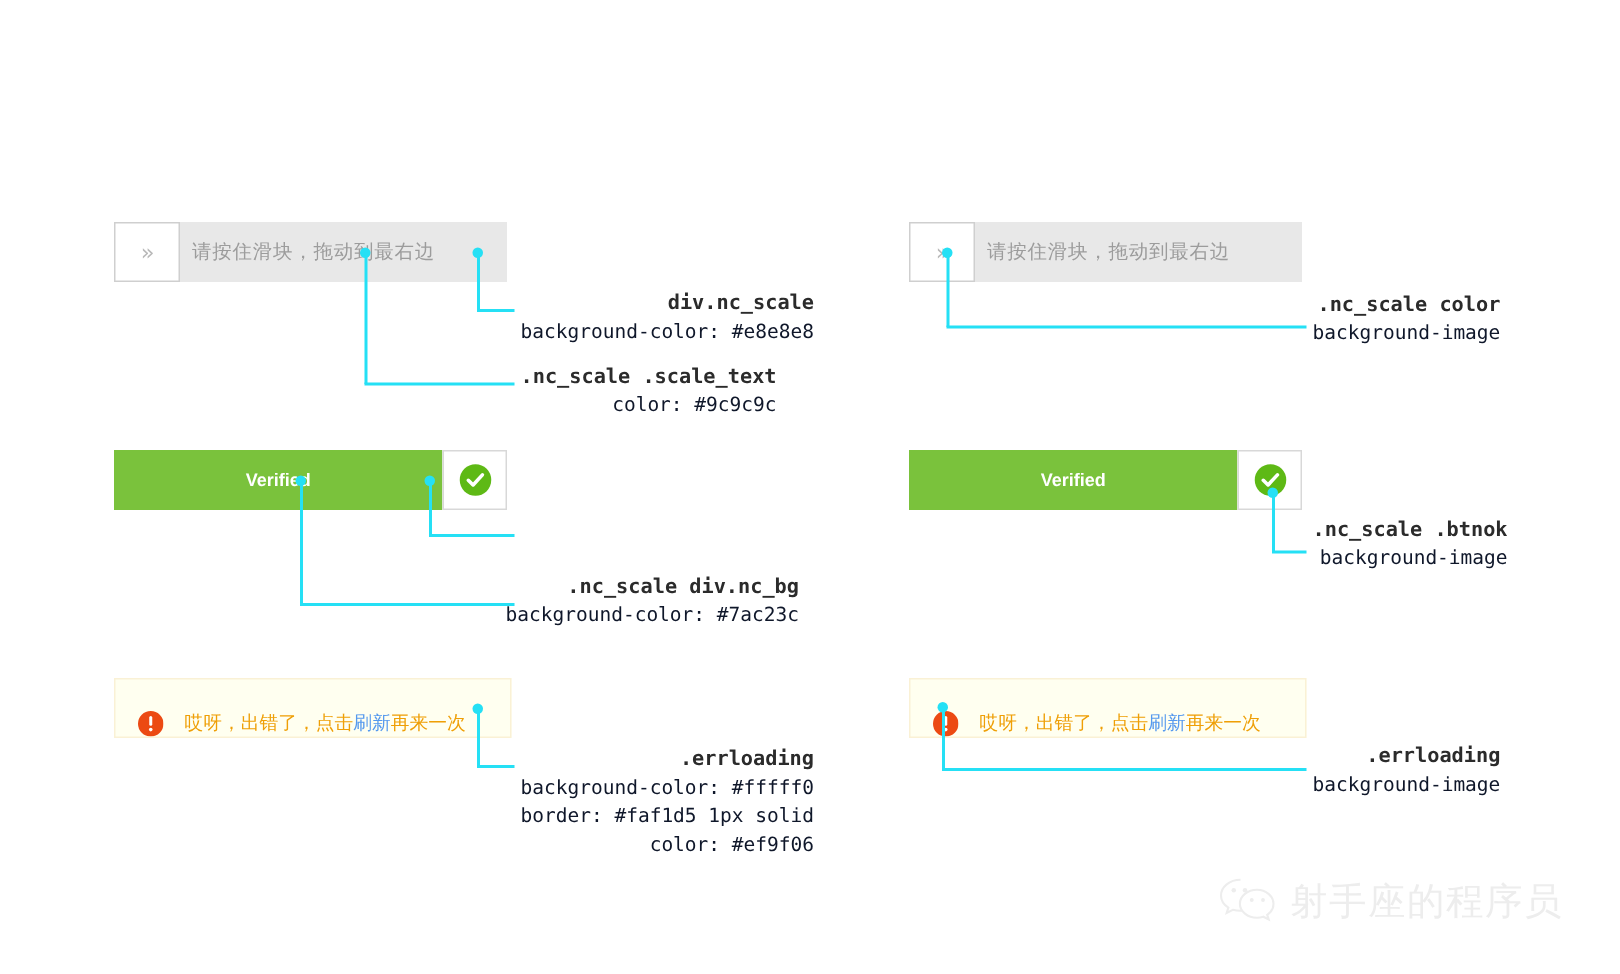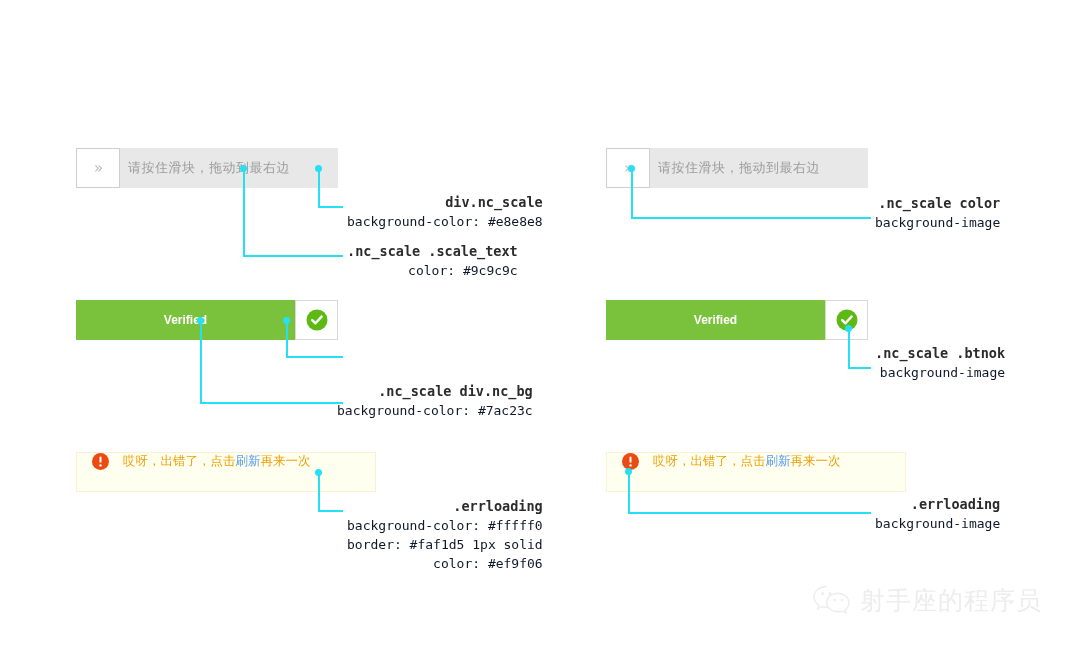--- a/index.html
+++ b/index.html
@@ -94,28 +94,28 @@
     box-sizing: border-box;
     display: flex;
     align-items: center;
     justify-content: center;
   }
   .ok-circle { display:block; }
 
   
   .errloading {
     position: absolute;
-    width: 300px;
+    width: 265px;
     height: 40px;
     background-color: #fffff0;
     border: 1px solid #faf1d5;
     box-sizing: border-box;
     color: #ef9f06;
     display: flex;
-    align-items: flex-start;
+    align-items: flex-end;
     font-size: 12.5px;
     font-family: "DejaVu Sans", sans-serif;
   }
   .errloading .err-icon {
     margin-left: 15px;
     margin-right: 14px;
     flex: 0 0 auto;
     display: block;
   }
   .errloading .err-text { white-space: nowrap; }

